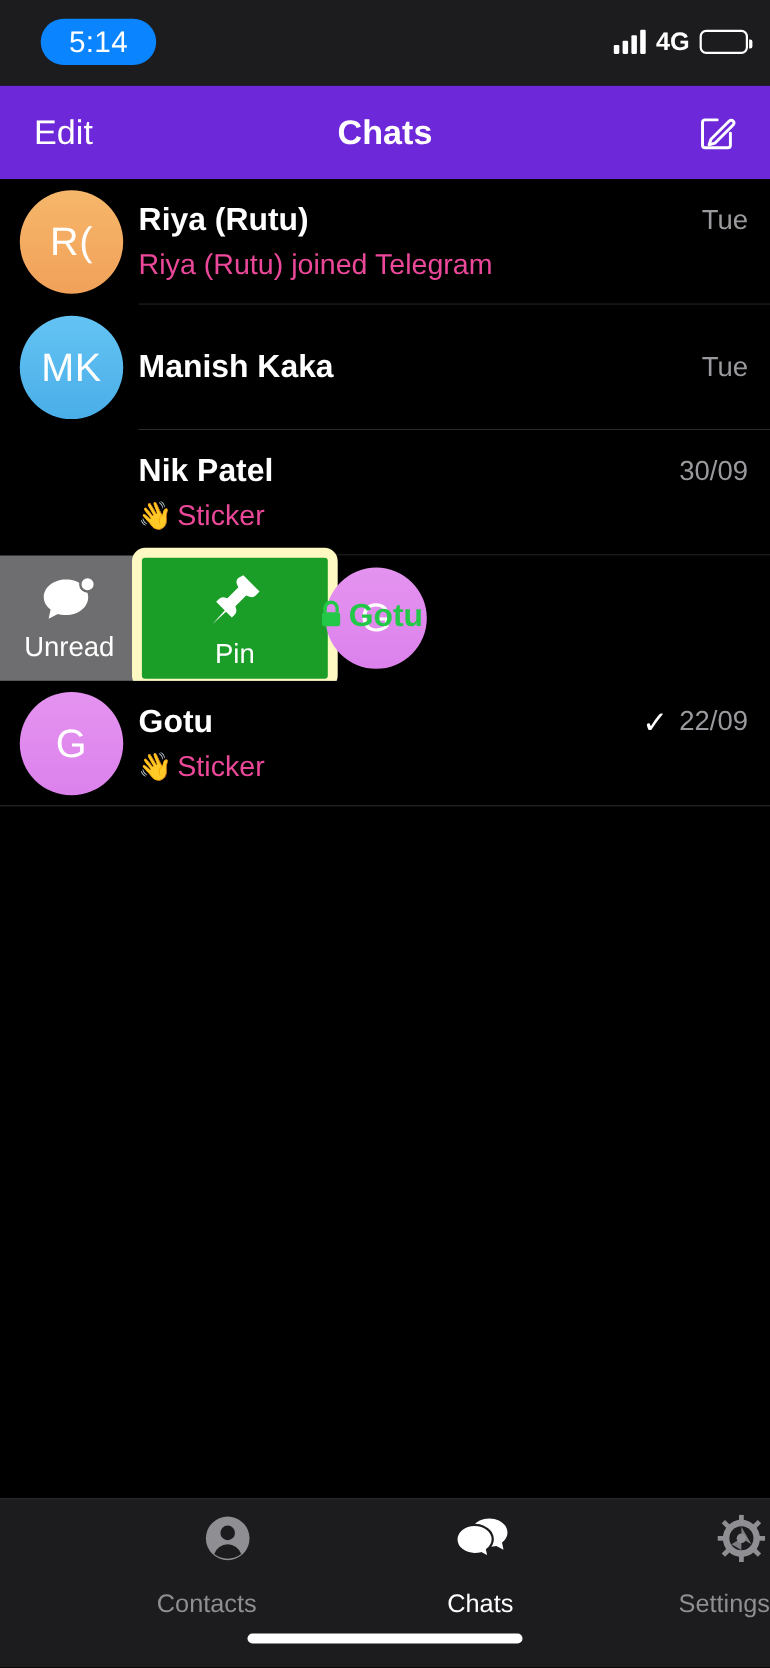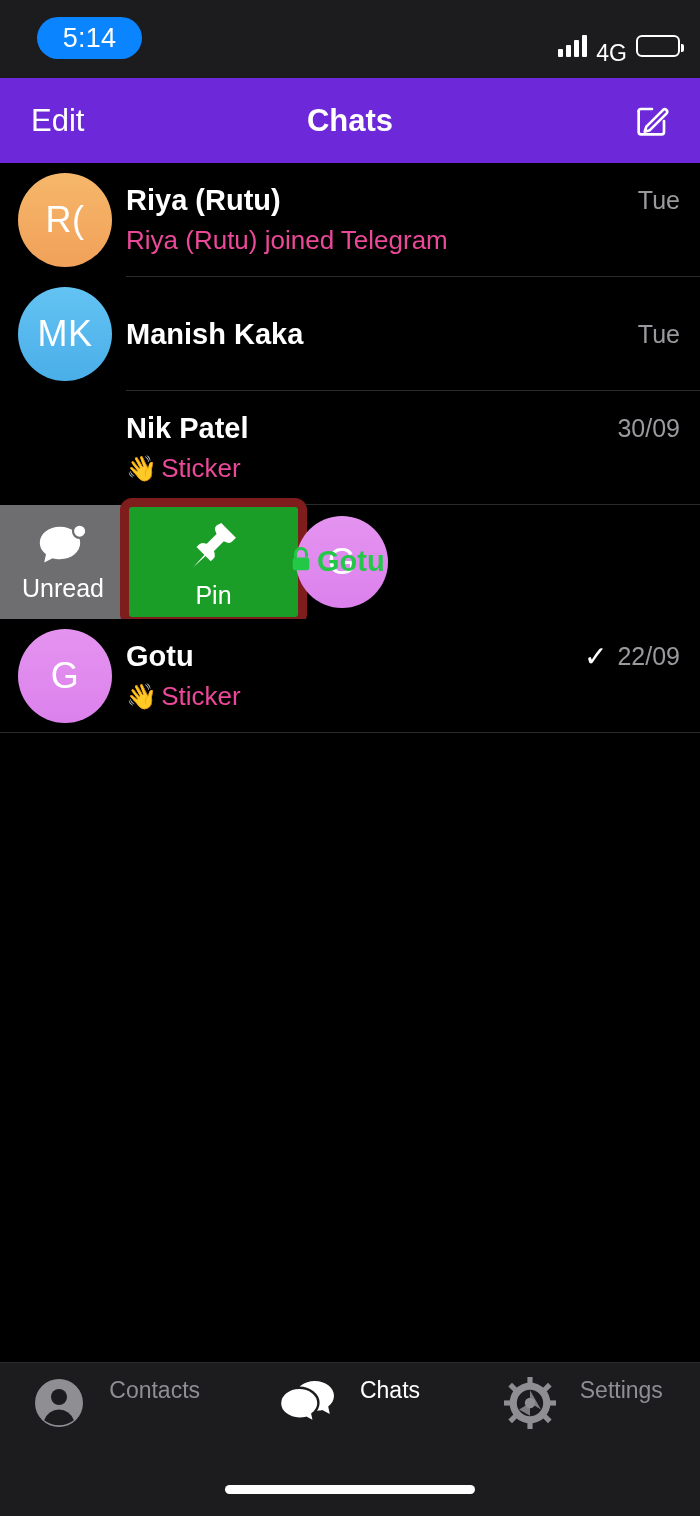--- a/index.html
+++ b/index.html
@@ -27,21 +27,21 @@
   .status-right {
     position:absolute; right:20px; top:24px;
     display:flex; align-items:center; gap:9px;
   }
   .bars { display:flex; align-items:flex-end; gap:3px; height:22px; }
   .bars i { display:block; width:5px; background:#fff; border-radius:1px; }
   .bars i:nth-child(1){ height:8px; }
   .bars i:nth-child(2){ height:12px; }
   .bars i:nth-child(3){ height:17px; }
   .bars i:nth-child(4){ height:22px; }
-  .net-label { color:#fff; font-size:23px; font-weight:400;margin-top:16px; }
+  .net-label { color:#fff; font-size:23px; font-weight:700; }
   .battery {
     position:relative; width:44px; height:22px;
     border:2px solid #fff; border-radius:6px; padding:2px;
   }
   .battery::after {
     content:""; position:absolute; right:-6px; top:7px;
     width:3px; height:8px; background:#fff; border-radius:0 2px 2px 0;
   }
   .battery-fill { height:100%; background:#fff; border-radius:3px; width:70%; }
 
@@ -110,37 +110,37 @@
   .action {
     position:relative; width:126px; height:114px;
     display:flex; flex-direction:column; align-items:center; justify-content:center;
     gap:6px;
   }
   .action-unread { background:#6e6e70; }
   .action-label { color:#fff; font-size:25px; line-height:1; }
   .pin-wrap {
     position:absolute; left:120px; top:-7px;
     width:187px; height:128px;
-    border:9px solid #7f1d1d; border-radius:12px;
+    border:9px solid #fef9c3; border-radius:12px;
     background:#1b9e28;
     display:flex; flex-direction:column; align-items:center; justify-content:center;
     gap:10px;
   }
   .swiped .rowbody { left:290px; }
   .swiped .avatar  { left:296px; width:92px; height:92px; }
 
   
   .tabbar {
     position:absolute; left:0; bottom:0; width:700px; height:154px;
     background:#1c1c1e; border-top:1px solid #2b2b2d;
   }
   .tabs { display:flex; height:108px; }
   .tab {
-    flex:1; display:flex; flex-direction:row;
-    align-items:flex-start; justify-content:center; gap:24px;
+    flex:1; display:flex; flex-direction:column;
+    align-items:flex-end; justify-content:center; gap:24px;
     padding-top:14px;
   }
   .tab-label { font-size:23px; color:#8e8e93; }
   .tab.active .tab-label { color:#fff; }
   .home-indicator {
     position:absolute; left:50%; transform:translateX(-50%);
     bottom:22px; width:250px; height:9px; border-radius:5px; background:#fff;
   }
 </style>
 </head>

